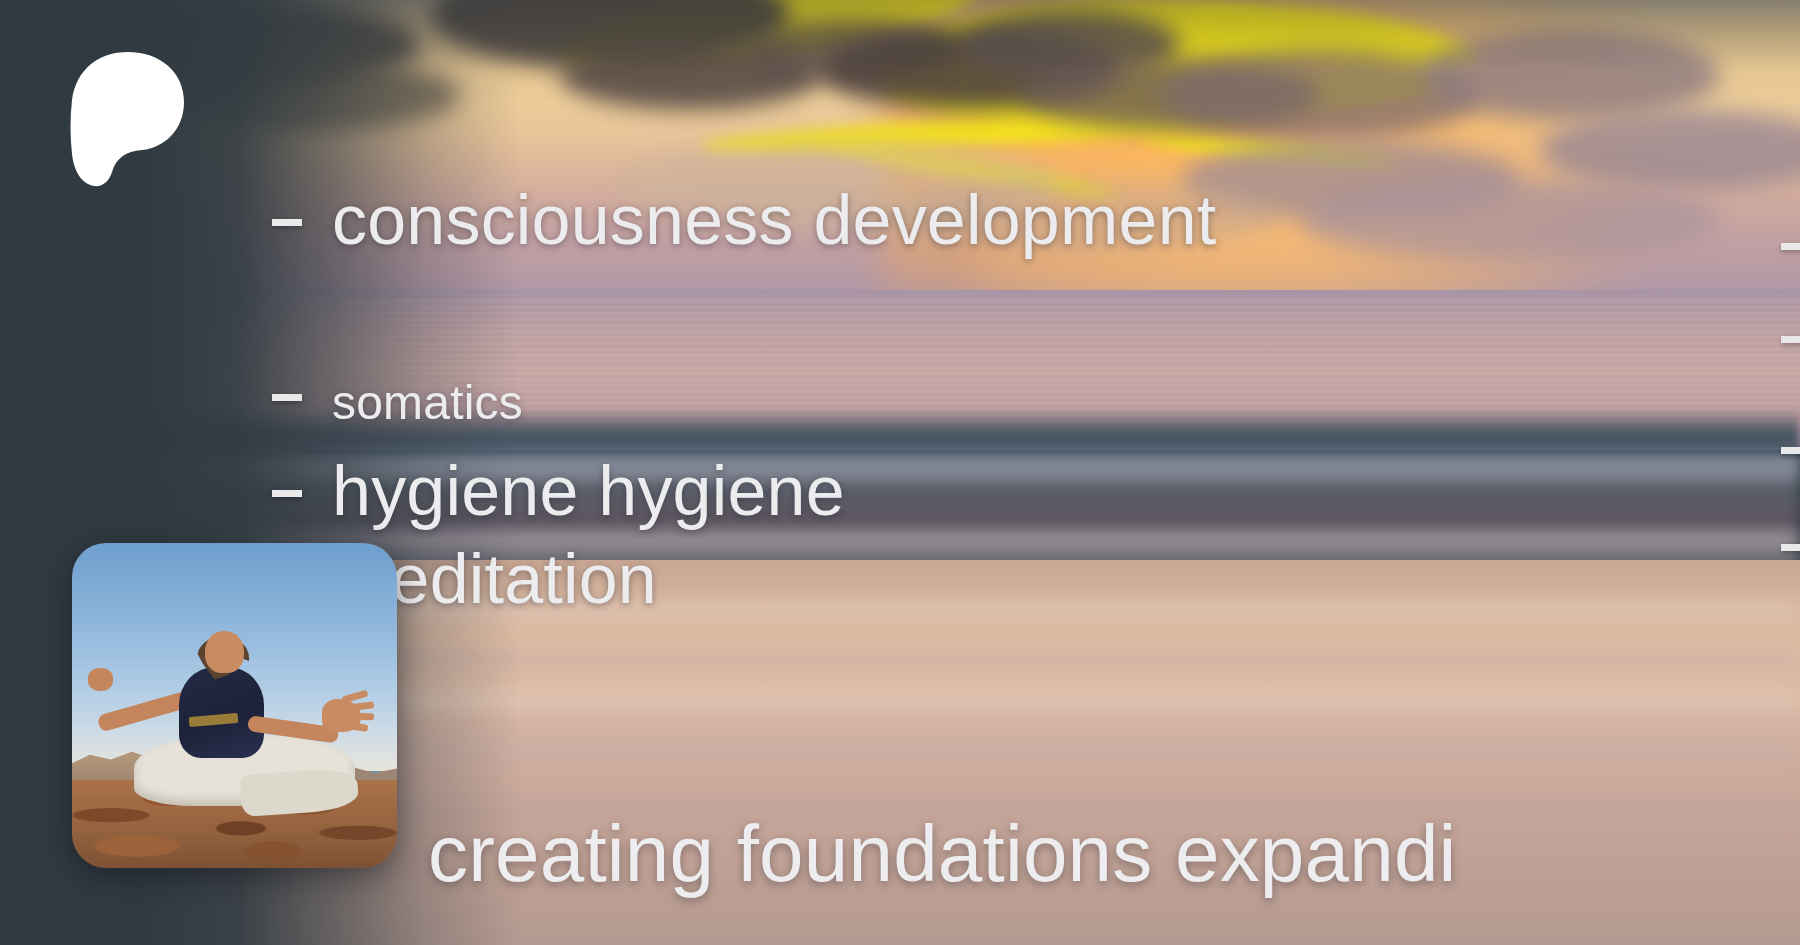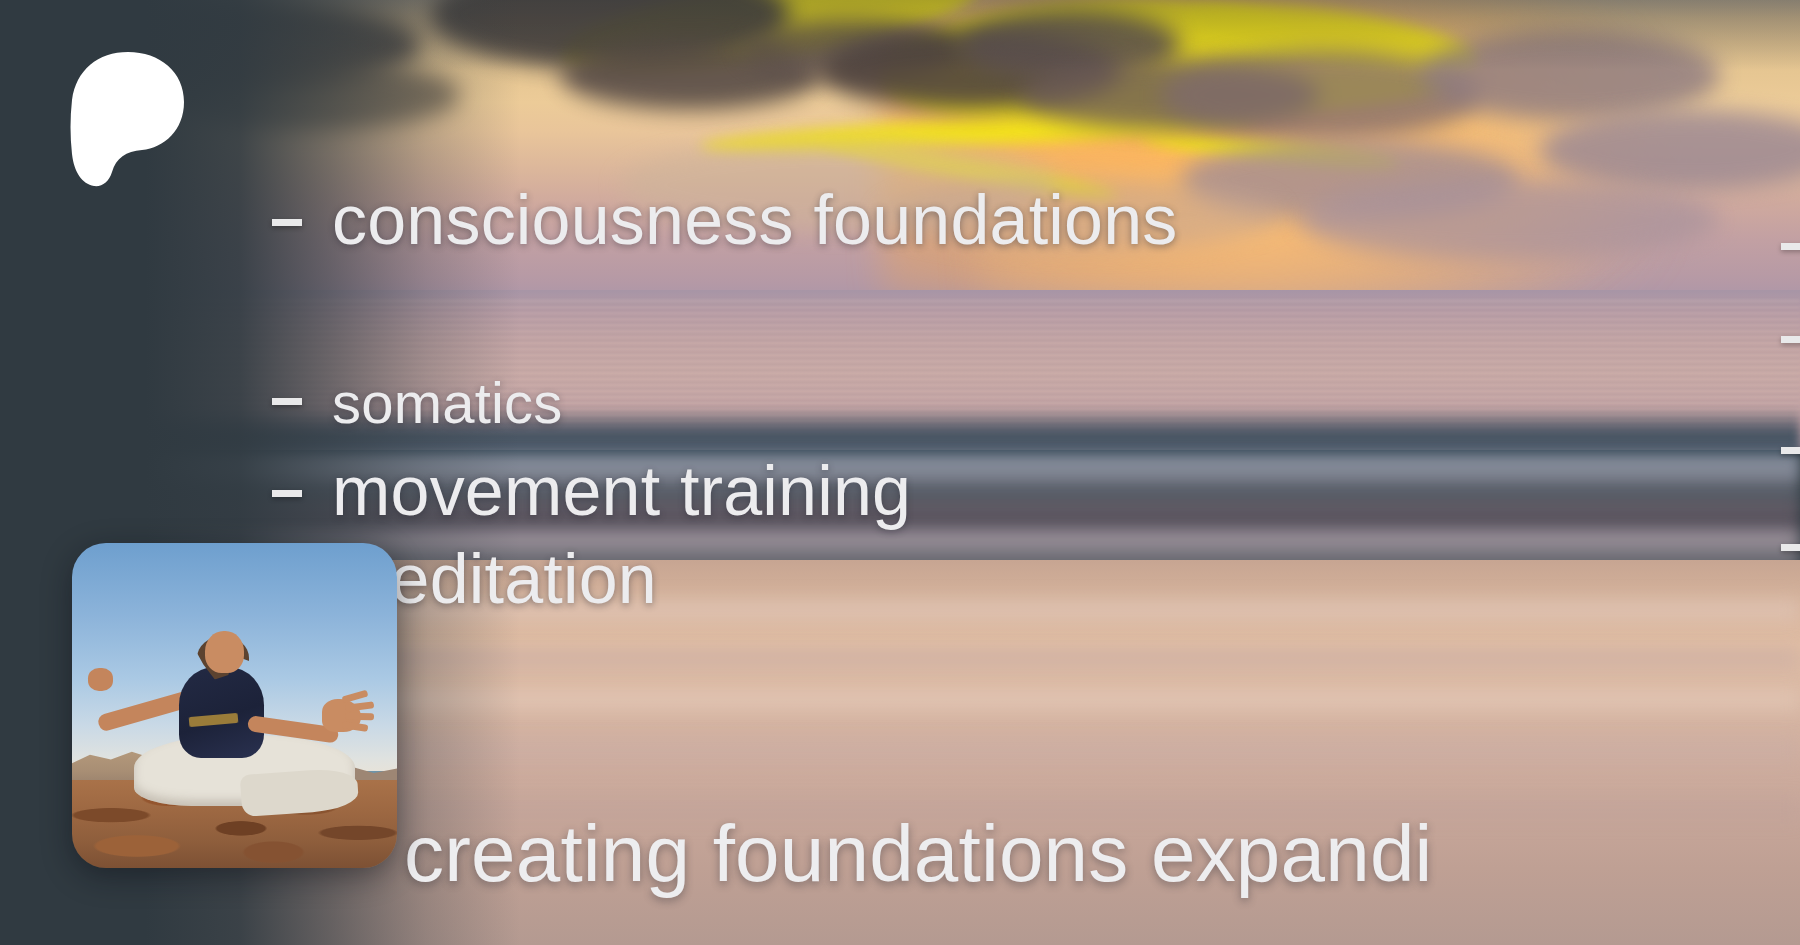--- a/index.html
+++ b/index.html
@@ -200,34 +200,34 @@
 
   .row.l1{ left:272px; top:185px; }
   .row.l1 .line-text{ font-size:70px; line-height:70px; }
   .row.l1 .dash{ position:relative; top:-18px; }
 
   .row.l2{ left:272px; top:276px; }
   .row.l2 .line-text{ font-size:70px; line-height:70px; }
   .row.l2 .dash{ position:relative; top:-18px; }
 
   .row.l3{ left:272px; top:368px; }
-  .row.l3 .line-text{ font-size:58px; line-height:70px; }
+  .row.l3 .line-text{ font-size:48px; line-height:70px; }
   .row.l3 .dash{ position:relative; top:-18px; }
 
   .row.l4{ left:272px; top:456px; }
   .row.l4 .line-text{ font-size:70px; line-height:70px; }
   .row.l4 .dash{ position:relative; top:-18px; }
 
   .row.l5{ left:272px; top:544px; }
   .row.l5 .line-text{ font-size:70px; line-height:70px; }
   .row.l5 .dash{ position:relative; top:-18px; }
 
   
   .headline{
-    position:absolute; left:404px; top:812px;
+    position:absolute; left:428px; top:812px;
     color:#ededef;
     font-size:80px; line-height:84px;
     font-family:"Liberation Sans", sans-serif;
     font-weight:400;
     letter-spacing:.2px;
     white-space:nowrap;
     text-shadow:0 3px 9px rgba(40,40,50,.42);
     pointer-events:none;
   }
 
@@ -411,32 +411,32 @@
       <path d="M60 2 C92 2 116 22 116 52 C116 80 96 98 74 100 C58 101 48 108 44 122
                C41 132 34 137 26 136 C14 134 6 122 4 104 C2 86 2 68 4 50
                C8 20 30 2 60 2 Z" fill="#ffffff"></path>
     </svg>
   </div>
 
   <div class="list">
 
     <div class="row l1">
       <span class="dash"></span>
-      <span class="line-text">consciousness foundations</span>
+      <span class="line-text">consciousness development</span>
     </div>
 
 
     <div class="row l3">
       <span class="dash"></span>
       <span class="line-text">somatics</span>
     </div>
 
     <div class="row l4">
       <span class="dash"></span>
-      <span class="line-text">movement training</span>
+      <span class="line-text">hygiene hygiene</span>
     </div>
 
     <div class="row l5">
       <span class="dash"></span>
       <span class="line-text">meditation</span>
     </div>
   </div>
 
   <div class="edge-dash ed1"></div>
   <div class="edge-dash ed2"></div>

